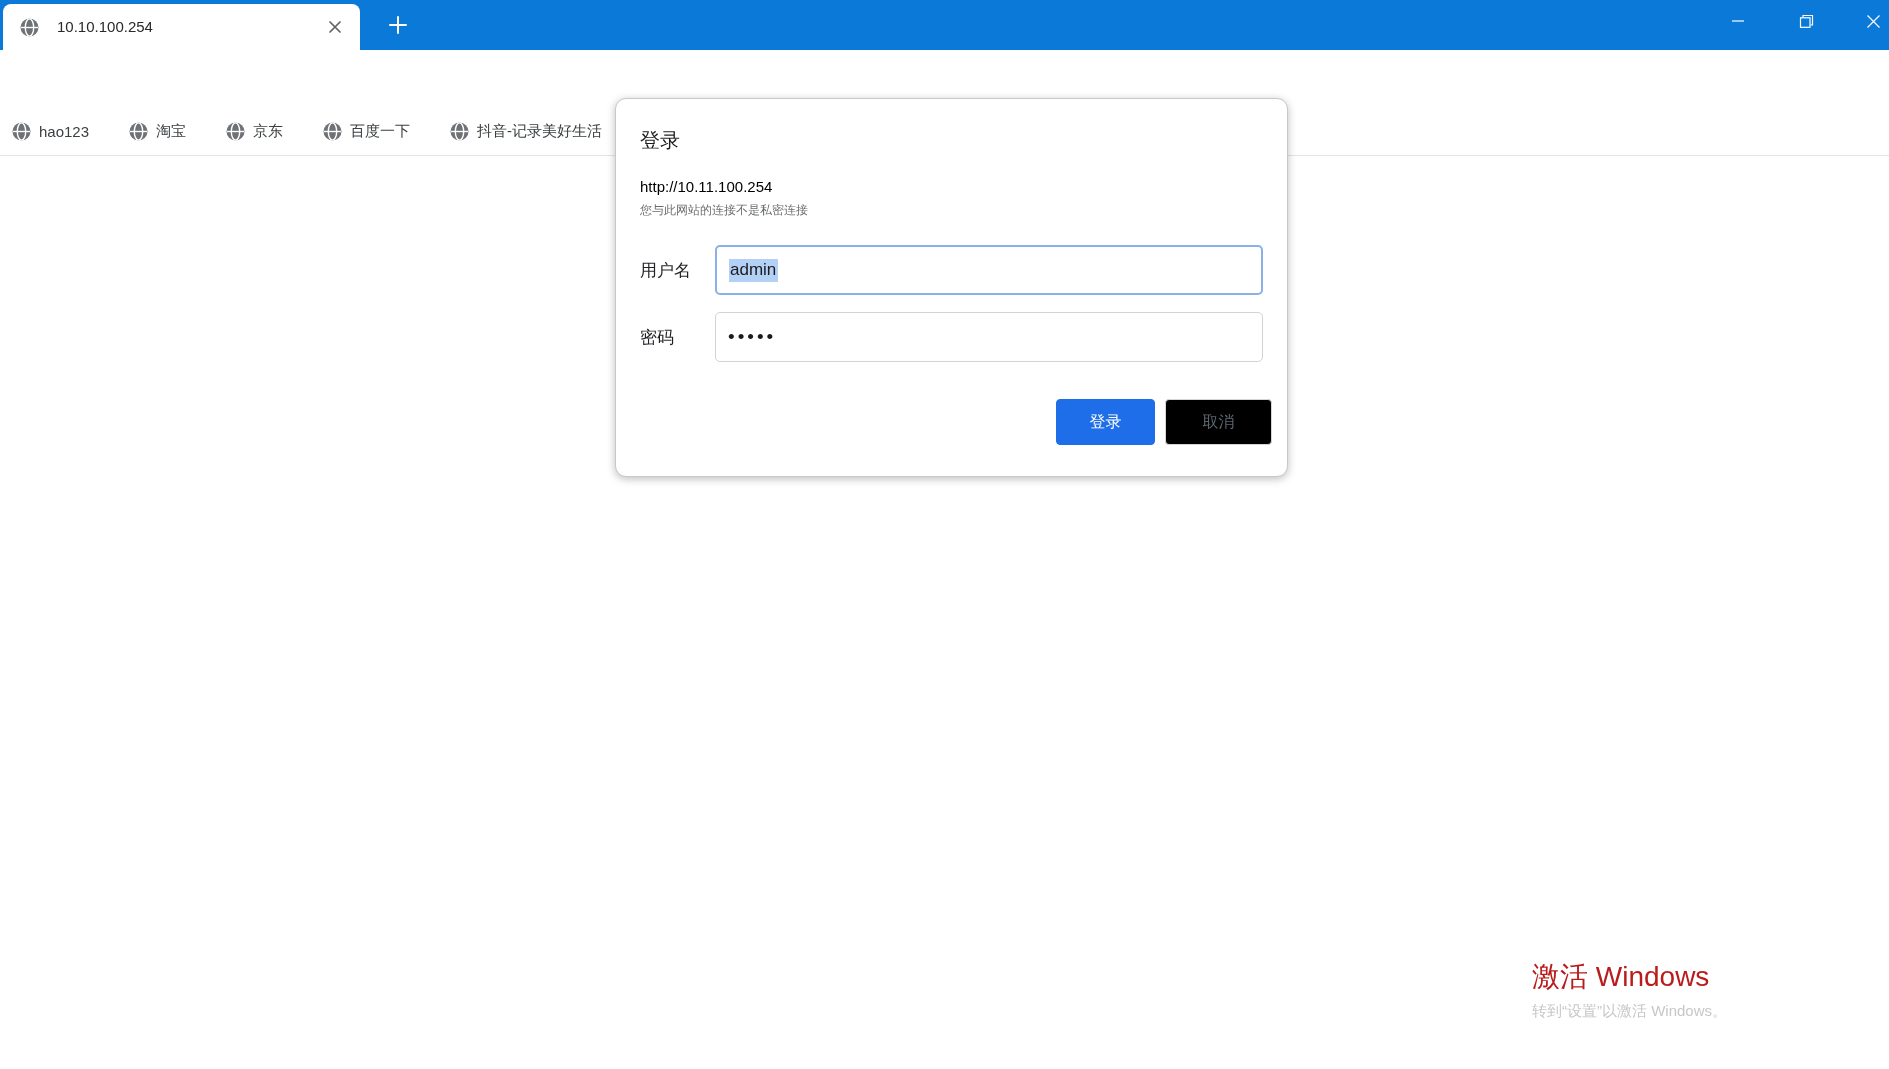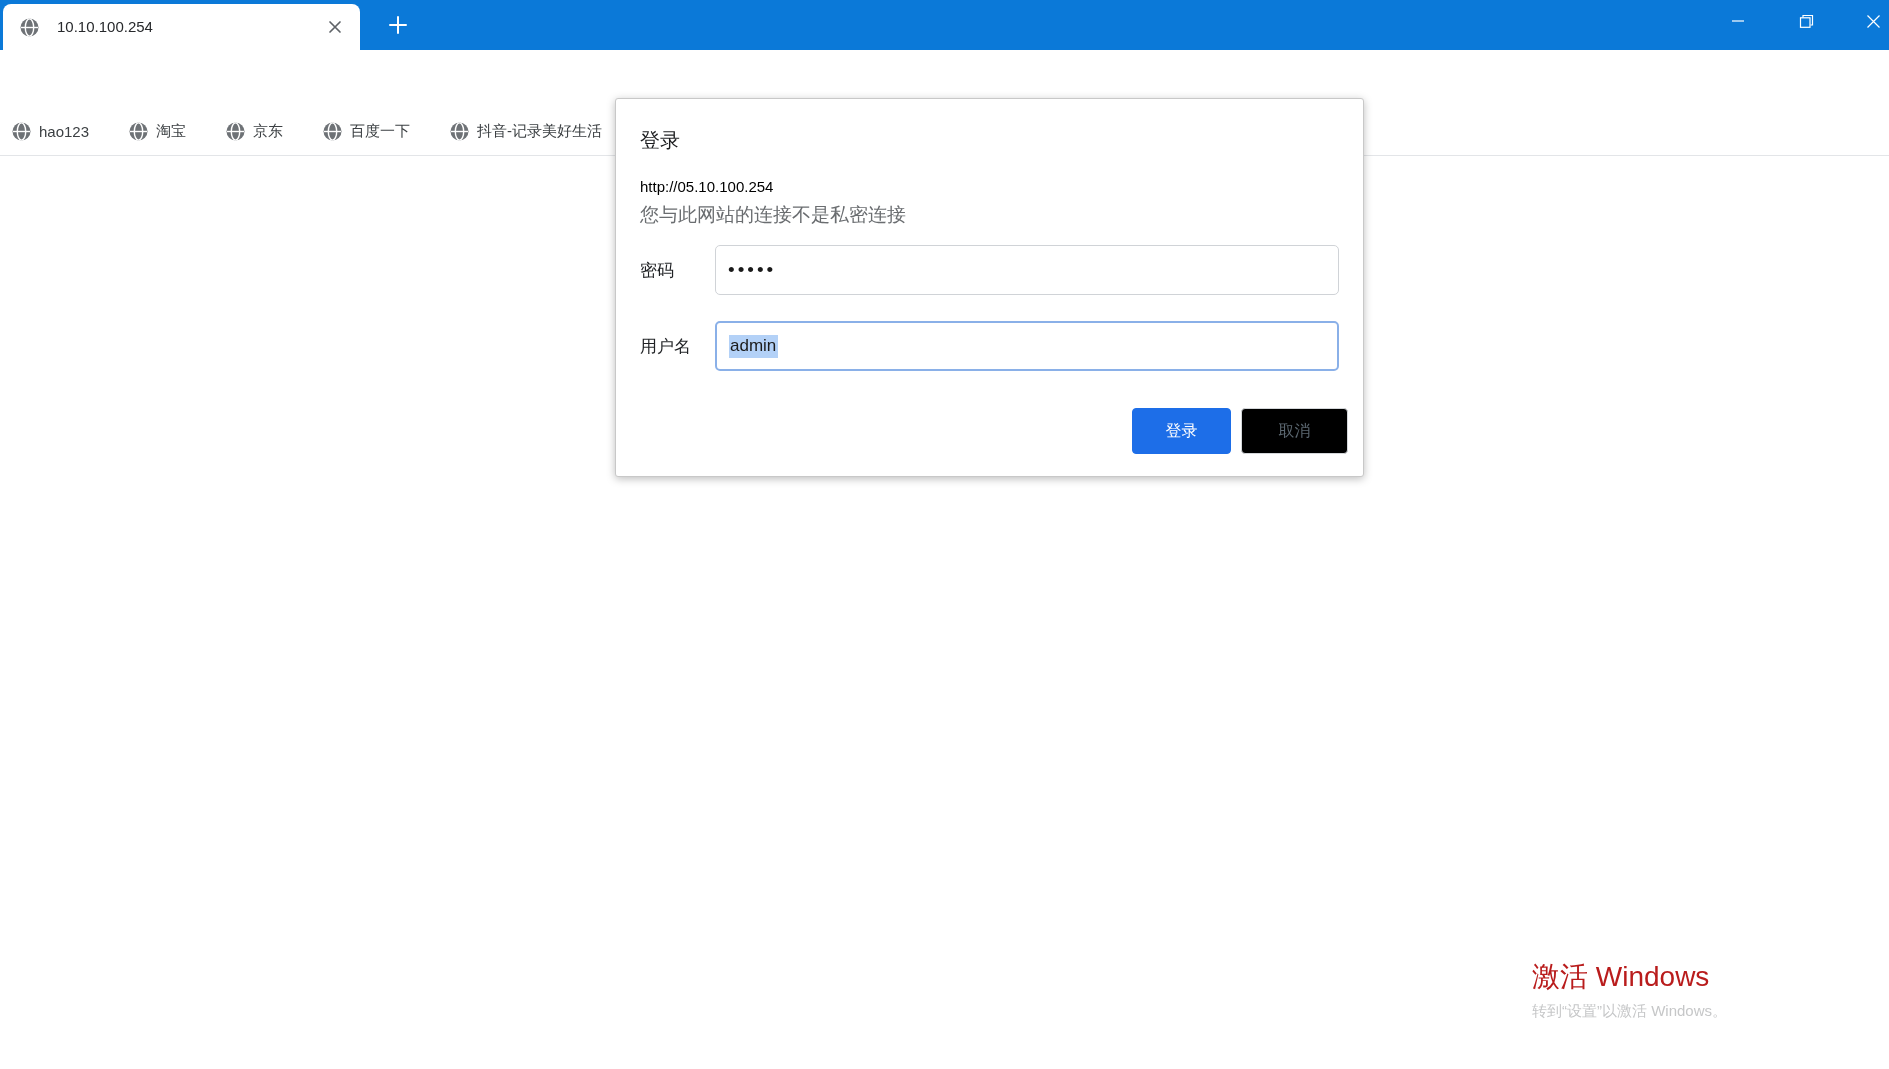--- a/index.html
+++ b/index.html
@@ -34,26 +34,26 @@
 
   
   .bookmarks { position:absolute; left:0; top:108px; width:1889px; height:48px; background:#fff;
                border-bottom:1px solid #e3e5e8; display:flex; align-items:center;
                padding-left:12px; gap:40px; }
   .bookmark { display:flex; align-items:center; gap:8px; white-space:nowrap; cursor:pointer; }
   .bookmark-label { font-size:15px; color:#3c4043; }
   .bm-globe { width:19px; height:19px; flex:0 0 auto; }
 
   
-  .dialog { position:absolute; left:615px; top:98px; width:749px; height:379px; background:#fff;
-            border:1px solid #c8c8c8; border-radius:3px; box-shadow:0 2px 8px rgba(0,0,0,.26);
+  .dialog { position:absolute; left:615px; top:98px; width:673px; height:379px; background:#fff;
+            border:1px solid #c8c8c8; border-radius:11px; box-shadow:0 2px 8px rgba(0,0,0,.26);
             padding:0 24px; z-index:10; }
   .dlg-title { margin-top:28px; font-size:20px; color:#1b1c1e; }
   .dlg-origin { margin-top:24px; font-size:15px; color:#000; }
-  .dlg-warning { margin-top:7px; font-size:19px; color:#6a6d70; }
+  .dlg-warning { margin-top:7px; font-size:12px; color:#6a6d70; }
   .form-row { display:flex; align-items:center; }
   .row-user { margin-top:26px; }
   .row-pass { margin-top:17px; }
   .field-label { width:75px; flex:0 0 auto; font-size:17px; color:#1f2124; }
   .field { flex:1; height:50px; background:#fff; border-radius:5px; display:flex;
            align-items:center; padding:0 12px; font-size:17px; color:#1b1b1b; cursor:text; }
   .field-user { border:2px solid #8ab0e8; }
   .field-pass { border:1px solid #d0d3d7; }
   .selected-text { background:#b3d1f7; padding:1px 2px 2px 1px; }
   .pass-dots { font-size:19px; letter-spacing:3px; color:#1a1a1a; line-height:50px; }
@@ -191,37 +191,37 @@
         <circle cx="9.5" cy="9.5" r="9" fill="#6e7276"></circle>
         <ellipse cx="9.5" cy="9.5" rx="4.2" ry="8.6" fill="none" stroke="#fff" stroke-width="1.4"></ellipse>
         <line x1="1" y1="9.5" x2="18" y2="9.5" stroke="#fff" stroke-width="1.4"></line>
       </svg>
       <span class="bookmark-label">抖音-记录美好生活</span>
     </div>
   </div>
 
   <div class="dialog">
     <div class="dlg-title">登录</div>
-    <div class="dlg-origin">http://05.10.100.254</div>
+    <div class="dlg-origin">http://10.11.100.254</div>
     <div class="dlg-warning">您与此网站的连接不是私密连接</div>
+
+    <div class="form-row row-user">
+      <div class="field-label">用户名</div>
+      <div class="field field-user">
+        <span class="selected-text">admin</span>
+      </div>
+    </div>
 
     <div class="form-row row-pass">
       <div class="field-label">密码</div>
       <div class="field field-pass">
         <span class="pass-dots">•••••</span>
       </div>
     </div>
 
-    <div class="form-row row-user">
-      <div class="field-label">用户名</div>
-      <div class="field field-user">
-        <span class="selected-text">admin</span>
-      </div>
-    </div>
-
     <div class="btn-row">
       <button class="btn btn-primary">登录</button>
       <button class="btn btn-secondary">取消</button>
     </div>
   </div>
 
   <div class="watermark">
     <div class="wm-1">激活 Windows</div>
     <div class="wm-2">转到“设置”以激活 Windows。</div>
   </div>

